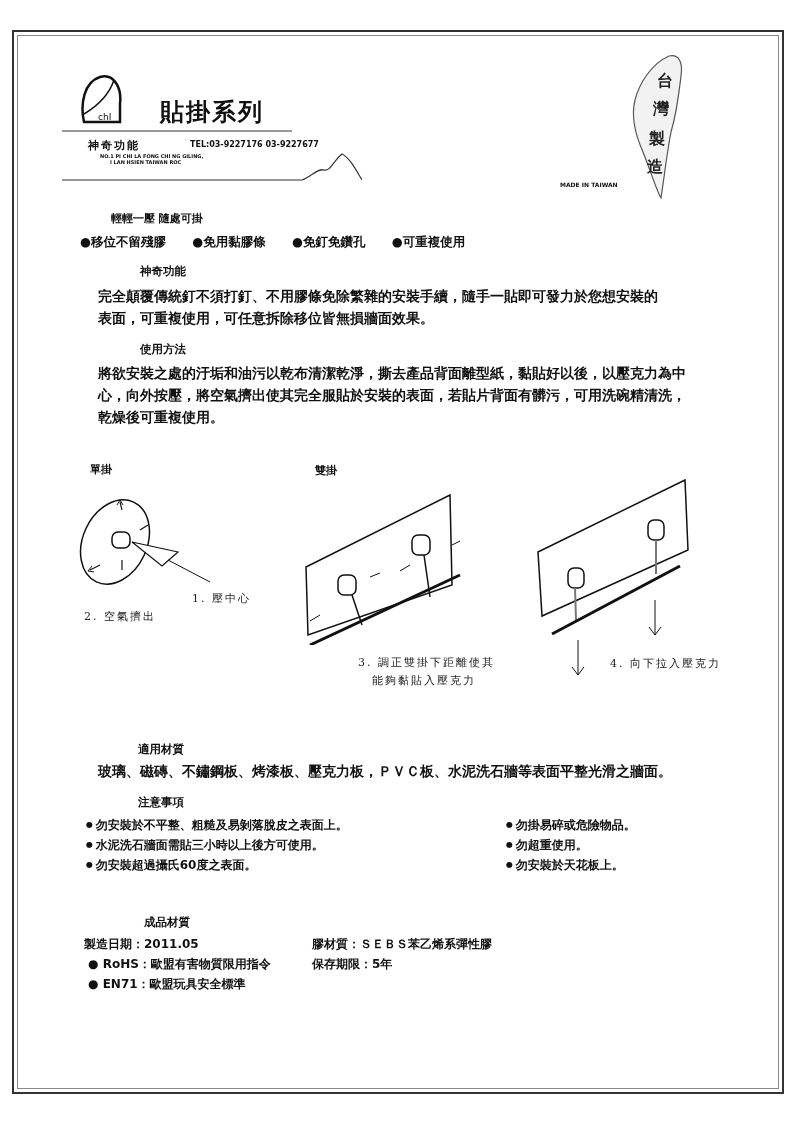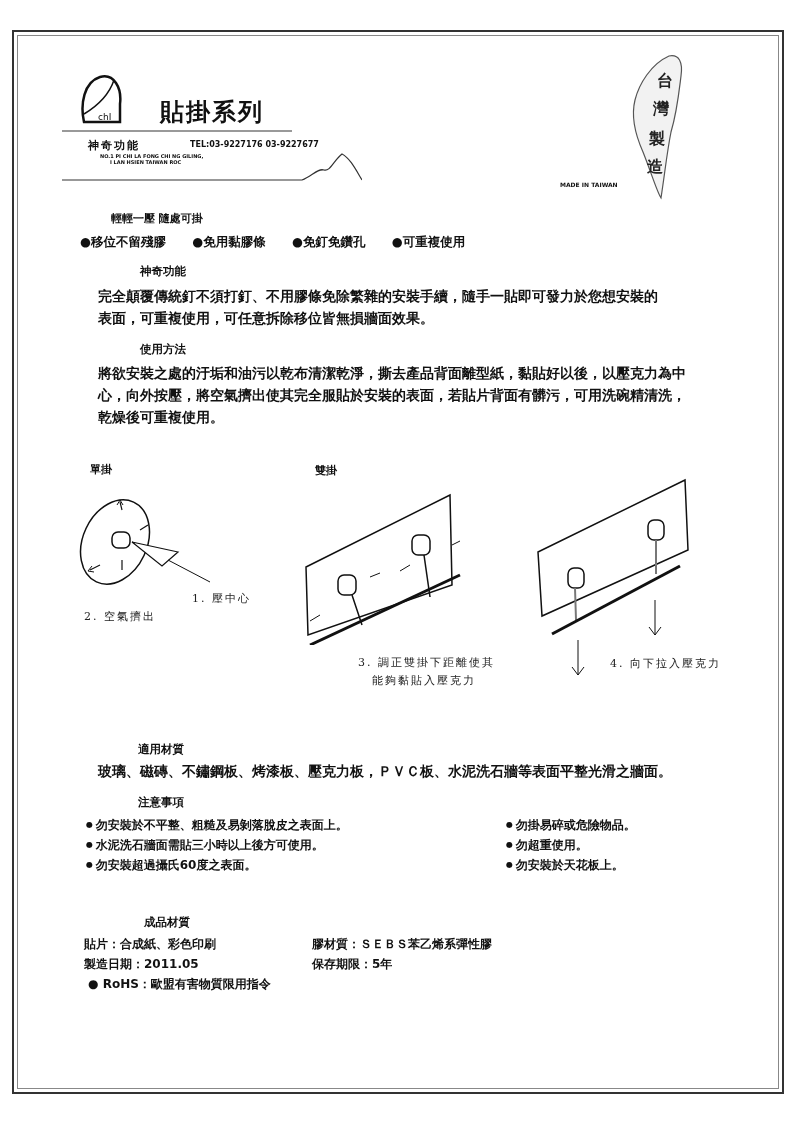--- a/index.html
+++ b/index.html
@@ -140,20 +140,20 @@
   <div>勿安裝超過攝氏60度之表面。</div>
 </div>
 <div class="abs notes" style="left:506px; top:815px;">
   <div>勿掛易碎或危險物品。</div>
   <div>勿超重使用。</div>
   <div>勿安裝於天花板上。</div>
 </div>
 
 <div class="abs h-sec" style="left:144px; top:915px;">成品材質</div>
 <div class="abs spec" style="left:84px; top:934px;">
-  <div>貼片：合成紙、彩色印刷</div>
   <div>製造日期：2011.05</div>
   <div style="padding-left:4px;">● RoHS：歐盟有害物質限用指令</div>
+  <div style="padding-left:4px;">● EN71：歐盟玩具安全標準</div>
 </div>
 <div class="abs spec" style="left:312px; top:934px;">
   <div>膠材質：ＳＥＢＳ苯乙烯系彈性膠</div>
   <div>保存期限：5年</div>
 </div>
 
 </body></html>

